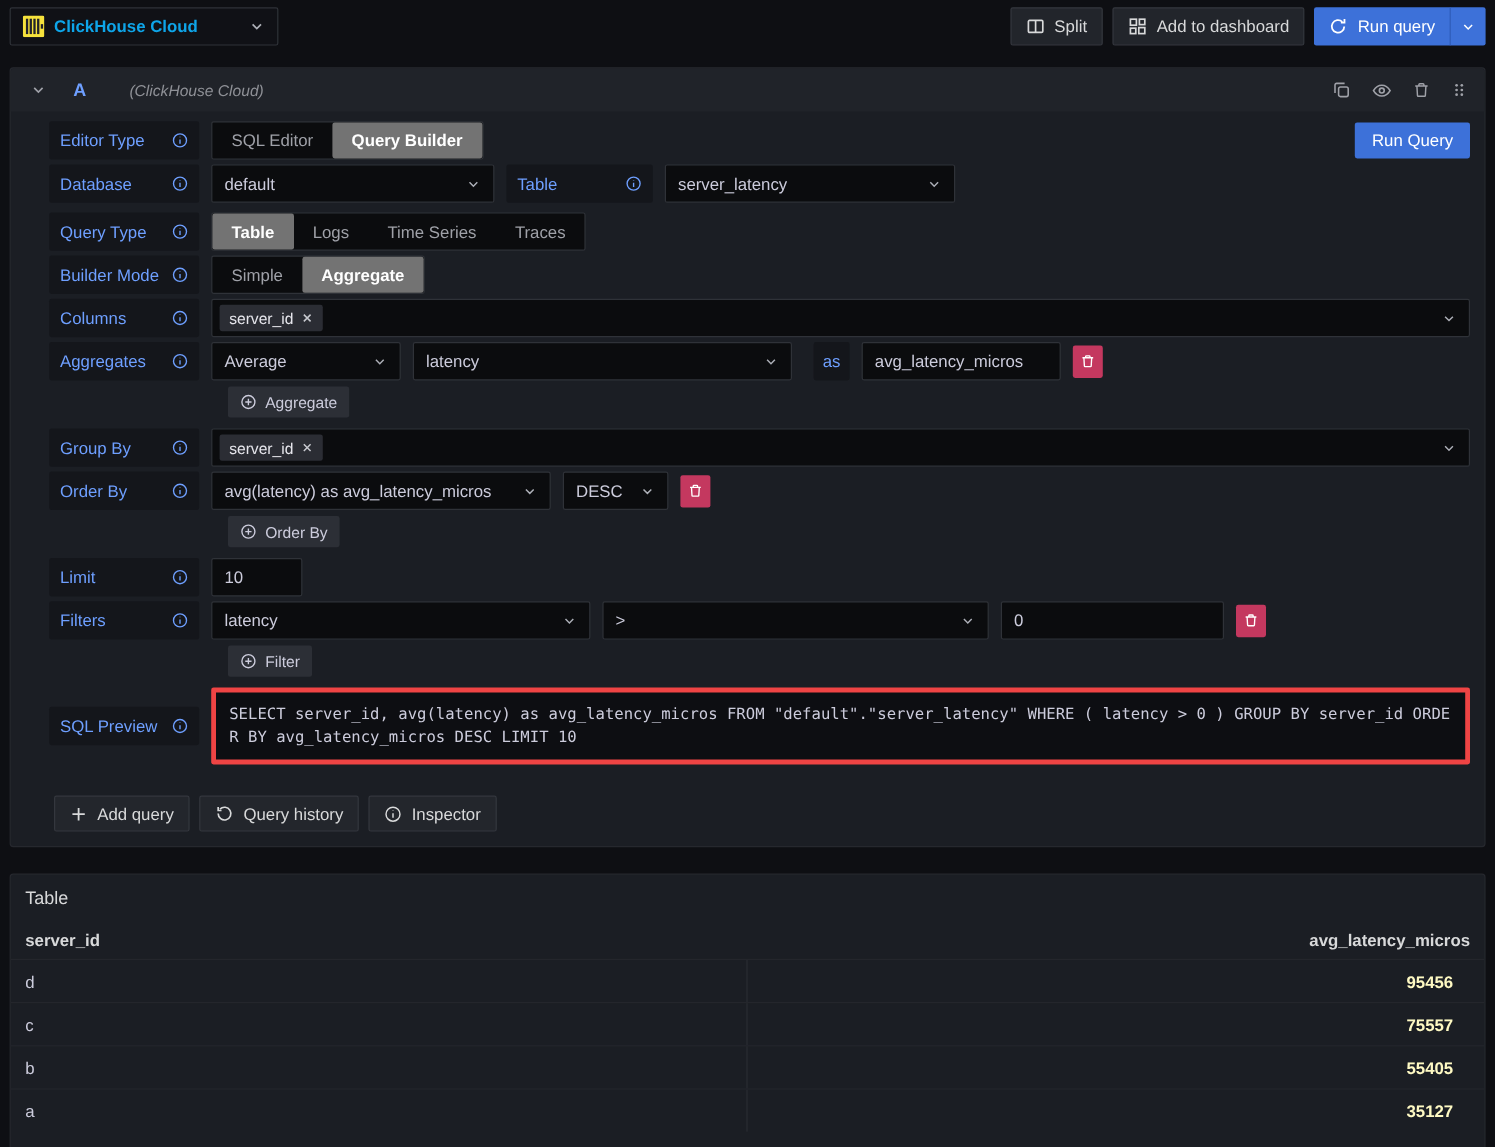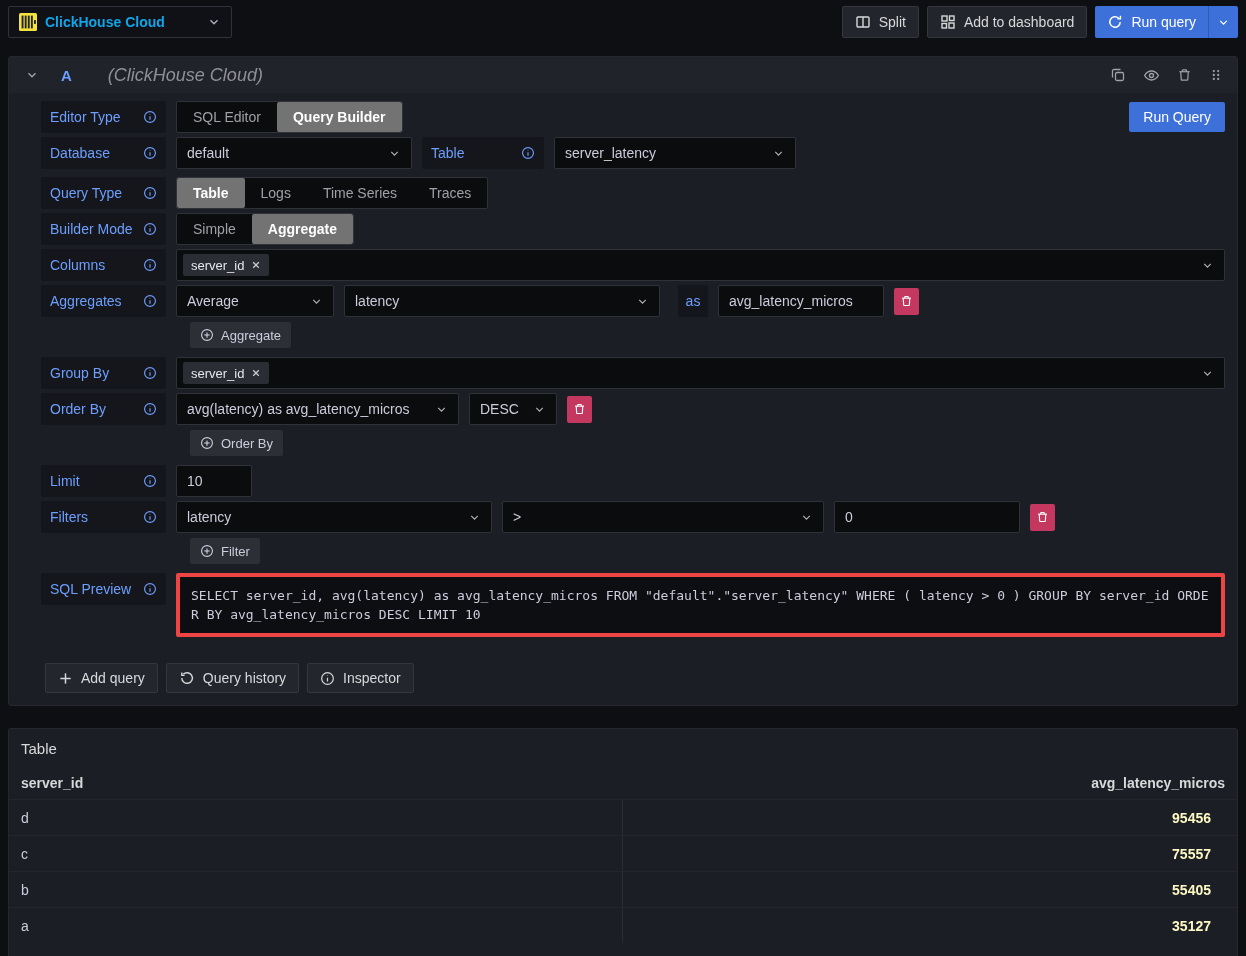--- a/index.html
+++ b/index.html
@@ -30,21 +30,21 @@
   .tb-group .seg { display:flex; align-items:center; gap:8px; padding:0 12px; cursor:pointer; font-weight:500; color:#d8d9da; }
   .tb-group .seg + .seg { border-left:1px solid #34373e; }
   .run-group { display:flex; align-items:stretch; height:32px; border-radius:2px; overflow:hidden; background:#3d71d9; }
   .run-group .seg { display:flex; align-items:center; gap:8px; padding:0 12px; color:#fff; font-weight:500; cursor:pointer; }
   .run-group .seg.caret { padding:0 8px; border-left:1px solid #2f5cb8; }
 
   
   .panel { background:#1b1e24; border:1px solid #26282e; border-radius:3px; }
   .qp-header { display:flex; align-items:center; height:36px; padding:0 14px 0 16px; background:#202329; border-radius:3px 3px 0 0; }
   .qp-header .refid { color:#6e9fff; font-weight:700; margin:0 10px 0 22px; font-size:15px; }
-  .qp-header .hint { font-style:italic; color:#8e9096; font-size:18px; margin-left:26px; }
+  .qp-header .hint { font-style:italic; color:#8e9096; font-size:13px; margin-left:26px; }
   .qp-header .spacer { flex:1; }
   .qp-header .hicons { display:flex; align-items:center; gap:17px; color:#9fa1a8; }
   .icon-btn { background:none; border:none; color:#9fa1a8; cursor:pointer; display:flex; align-items:center; padding:0; }
 
   .qp-body { padding:8px 12px 12px 32px; }
   .qrow { display:flex; align-items:center; gap:10px; margin-bottom:4px; }
   .lblbox {
     flex:0 0 125px; display:flex; align-items:center; justify-content:space-between;
     height:32px; padding:0 9px; background:#14161b; border-radius:2px;
     color:#6e9fff; font-weight:500; font-size:14px;
@@ -75,21 +75,21 @@
 
   .blue-btn { height:30px; padding:0 14px; background:#3d71d9; color:#fff; border:none; border-radius:2px; font-size:14px; font-weight:500; cursor:pointer; font-family:inherit; }
   .row1-spacer { flex:1; }
 
   .sqlbox {
     flex:1; min-height:62px; background:#0d0e12; border:4px solid #ef4444; border-radius:2px;
     padding:9px 11px; font-family:"DejaVu Sans Mono","Liberation Mono",monospace;
     font-size:13px; line-height:19px; color:#ccccdc; white-space:pre-wrap; word-break:break-all;
   }
   .qrow.top { align-items:flex-start; }
-  .qrow.top .lblbox { margin-top:0; }
+  .qrow.top .lblbox { margin-top:16px; }
 
   .qp-footer { display:flex; gap:8px; margin:26px 0 0 2px; padding-left:2px; }
   .foot-btn { display:flex; align-items:center; gap:8px; height:30px; padding:0 12px; background:#23262c; border:1px solid #34373e; border-radius:2px; color:#d8d9da; font-size:14px; font-weight:500; cursor:pointer; font-family:inherit; }
 
   
   .table-panel { margin-top:22px; padding-bottom:16px; }
   .tp-title { padding:11px 0 10px 12px; font-size:15px; font-weight:500; color:#d8d9da; }
   .tp-headrow { display:flex; height:32px; align-items:center; padding:0 12px; }
   .tp-headrow .h1 { flex:0 0 601px; font-weight:600; color:#d8d9da; }
   .tp-headrow .h2 { flex:1; text-align:right; font-weight:600; color:#d8d9da; }

